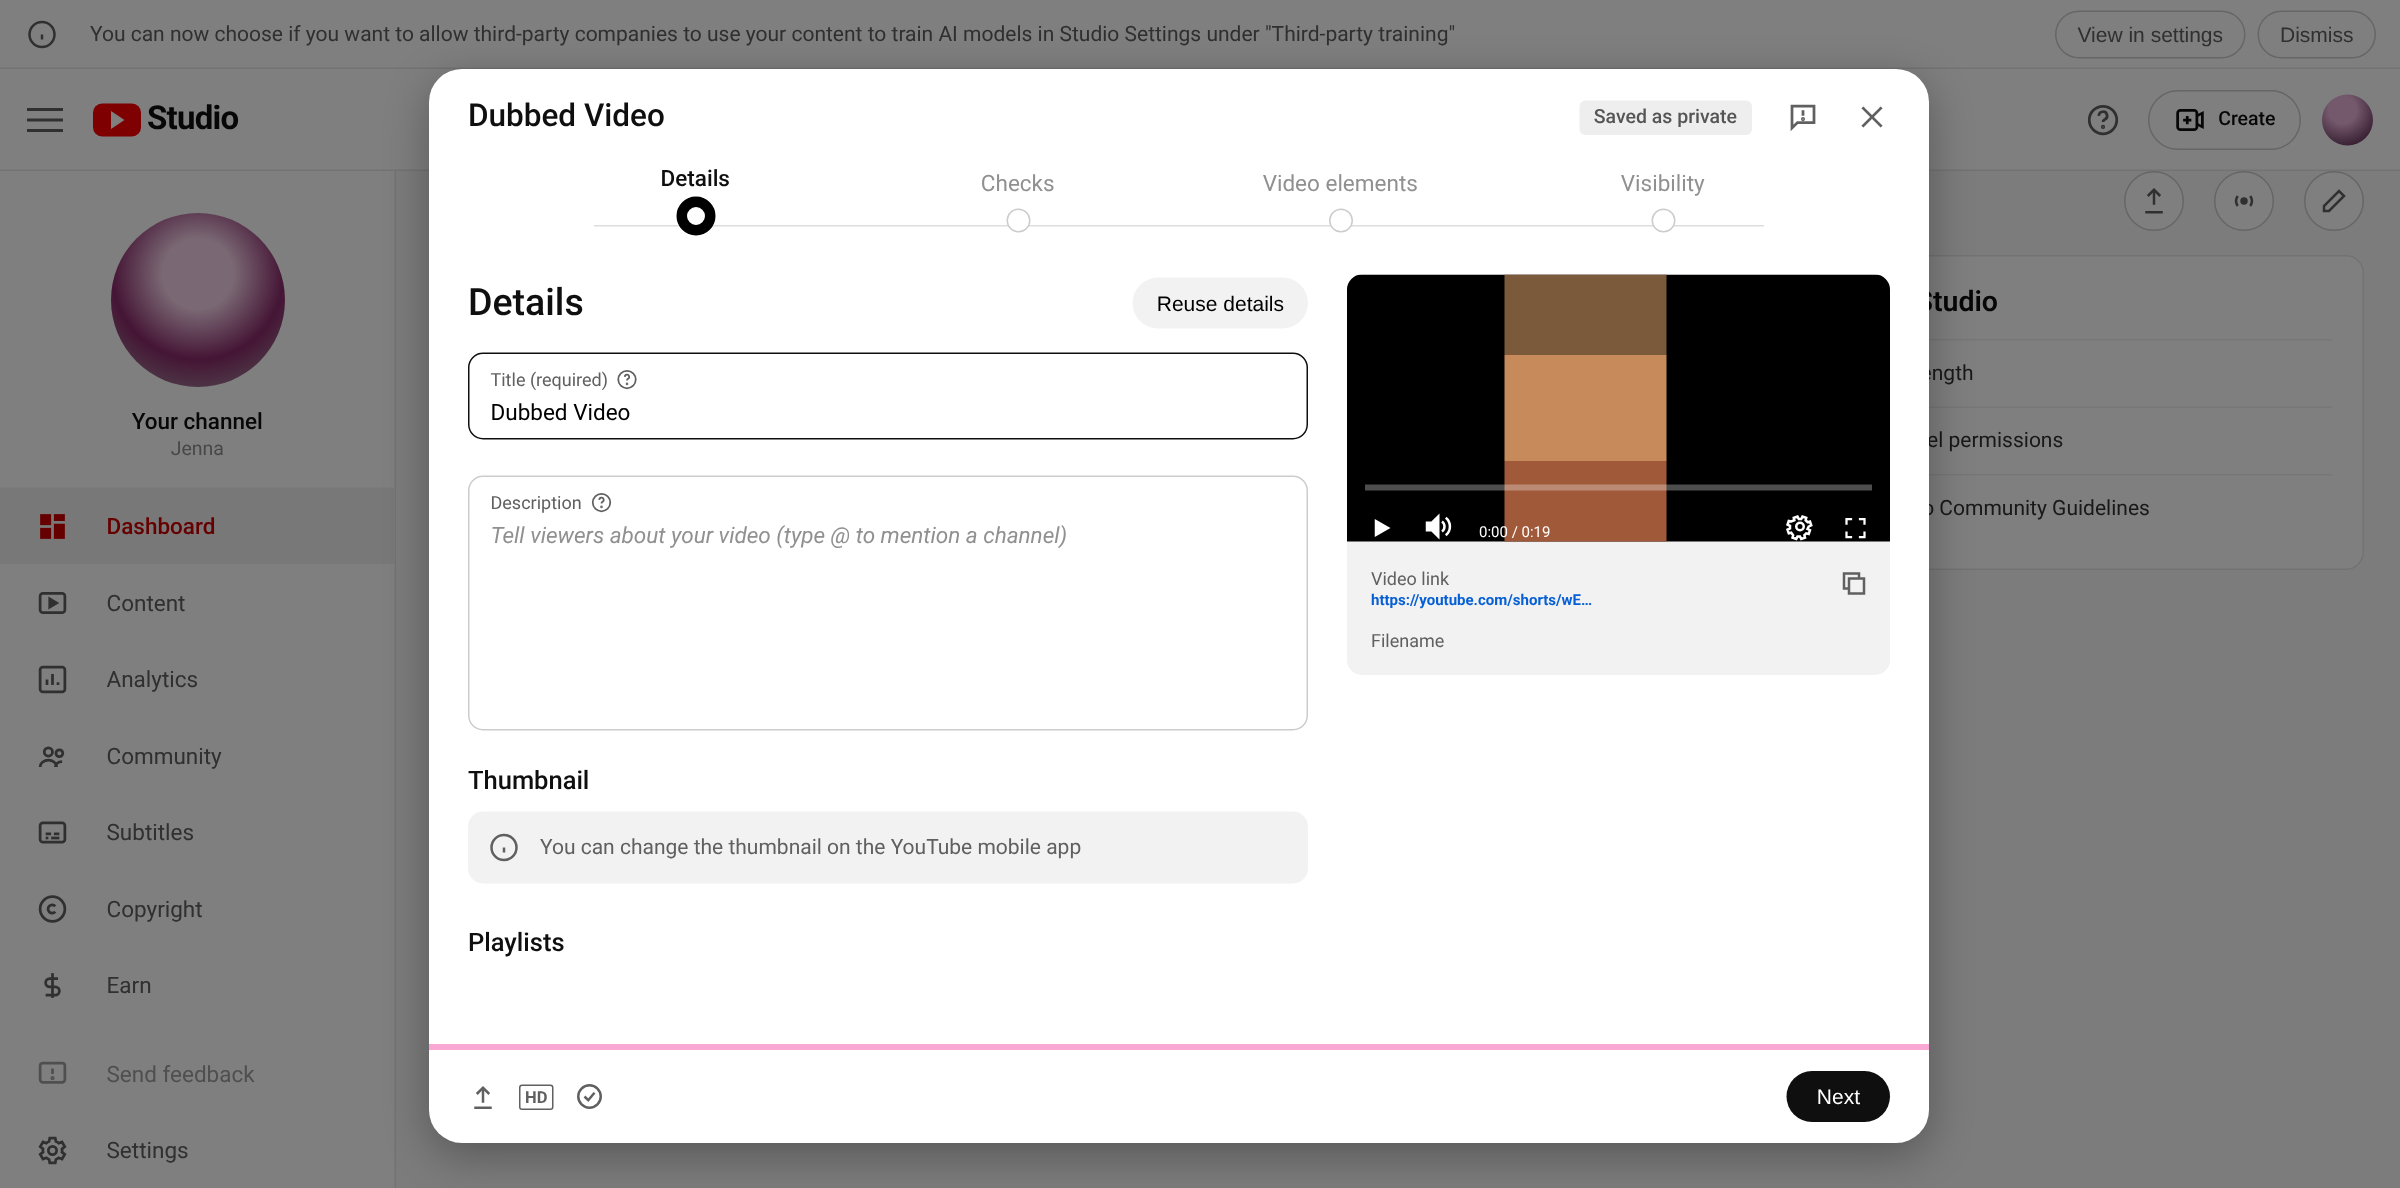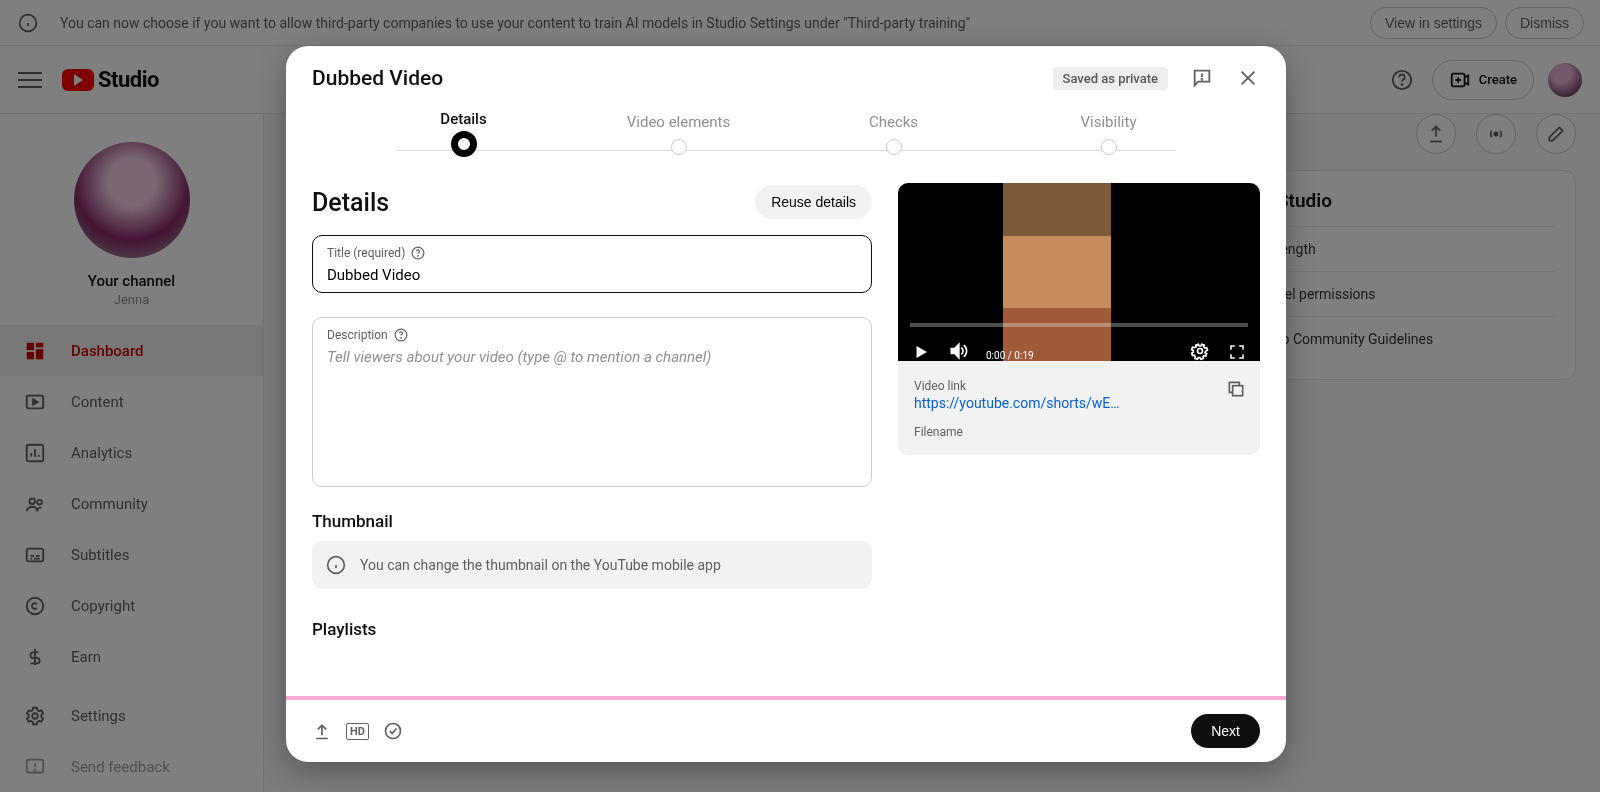--- a/index.html
+++ b/index.html
@@ -71,21 +71,21 @@
 .subhead { font-size: 17px; font-weight: 500; margin: 16px 0 10px;}
 .info-box { background: #f2f2f2; border-radius: 10px; padding: 14px; display:flex; align-items:center; gap:14px; font-size:14px; color:#606060;}
 .preview { background: #f2f2f2; border-radius: 10px; overflow: hidden;}
 .video-area { background: #000; height: 178px; position: relative;}
 .video-thumb { position:absolute; left: 105px; top:0; width:108px; height:178px; background: linear-gradient(#7a5a3a 0% 30%, #c78a5a 30% 70%, #a05a3a 70% 100%);}
 .progress { position:absolute; left:12px; right:12px; bottom:34px; height:4px; background: rgba(255,255,255,.3);}
 .controls { position:absolute; left:0; right:0; bottom:0; height:48px; display:flex; align-items:flex-end; padding:0 14px; color:#fff; gap:18px; font-size:10px;}
 .controls .spacer { flex:1; }
 .meta { padding: 12px 16px 16px; position:relative;}
 .meta-label { font-size: 12px; color: #606060; margin-top:6px;}
-.meta-link { font-size: 14px; color: #065fd4; margin-top:2px; overflow:hidden; text-overflow:ellipsis; white-space:nowrap; width:220px;}
+.meta-link { font-size: 10px; color: #065fd4; margin-top:2px; overflow:hidden; text-overflow:ellipsis; white-space:nowrap; width:220px;font-weight:bold;}
 .meta-val { font-size: 14px; margin-top:2px;}
 .copy-icon { position:absolute; right: 14px; top: 18px; cursor:pointer; color:#606060;}
 .modal-footer { border-top: 4px solid #f9a8d4; padding: 14px 26px; display:flex; align-items:center;}
 .footer-icons { display:flex; gap:14px; color:#606060; align-items:center;}
 .hd-badge { border:1px solid #606060; font-size:11px; font-weight:700; padding:1px 3px; border-radius:2px;}
 .footer-spacer { flex:1; }
 .next-btn { background:#0f0f0f; color:#fff; border:none; border-radius: 18px; padding: 9px 20px; font-size:14px; font-weight:500; cursor:pointer;}
 svg { display:block; }
 </style>
 </head>
@@ -209,38 +209,38 @@
     <div class="nav-item">
       <span class="nav-icon">
           <svg width="22" height="22" viewBox="0 0 24 24" fill="none" stroke="currentColor" stroke-width="2">
             <path d="M12 3v18"></path>
             <path d="M16 7H10a3 3 0 0 0 0 6h4a3 3 0 0 1 0 6H7"></path>
           </svg>
         </span>
       <span>Earn</span>
     </div>
     <div class="sidebar-spacer"></div>
-    <div class="nav-item">
-      <span class="nav-icon">
-          <svg width="22" height="22" viewBox="0 0 24 24" fill="none" stroke="currentColor" stroke-width="2">
-            <circle cx="12" cy="12" r="3"></circle>
-            <path d="M19 12a7 7 0 0 0-.1-1.2l2-1.6-2-3.4-2.4.9a7 7 0 0 0-2-1.2L14 3h-4l-.5 2.5a7 7 0 0 0-2 1.2l-2.4-.9-2 3.4 2 1.6A7 7 0 0 0 5 12c0 .4 0 .8.1 1.2l-2 1.6 2 3.4 2.4-.9a7 7 0 0 0 2 1.2L10 21h4l.5-2.5a7 7 0 0 0 2-1.2l2.4.9 2-3.4-2-1.6c.1-.4.1-.8.1-1.2z"></path>
-          </svg>
-        </span>
-      <span>Settings</span>
-    </div>
     <div class="nav-item" style="opacity:.6">
       <span class="nav-icon">
           <svg width="22" height="22" viewBox="0 0 24 24" fill="none" stroke="currentColor" stroke-width="2">
             <rect x="3" y="4" width="18" height="14" rx="2"></rect>
             <line x1="12" y1="8" x2="12" y2="12"></line>
             <circle cx="12" cy="15" r=".5" fill="currentColor"></circle>
           </svg>
         </span>
       <span>Send feedback</span>
+    </div>
+    <div class="nav-item">
+      <span class="nav-icon">
+          <svg width="22" height="22" viewBox="0 0 24 24" fill="none" stroke="currentColor" stroke-width="2">
+            <circle cx="12" cy="12" r="3"></circle>
+            <path d="M19 12a7 7 0 0 0-.1-1.2l2-1.6-2-3.4-2.4.9a7 7 0 0 0-2-1.2L14 3h-4l-.5 2.5a7 7 0 0 0-2 1.2l-2.4-.9-2 3.4 2 1.6A7 7 0 0 0 5 12c0 .4 0 .8.1 1.2l-2 1.6 2 3.4 2.4-.9a7 7 0 0 0 2 1.2L10 21h4l.5-2.5a7 7 0 0 0 2-1.2l2.4.9 2-3.4-2-1.6c.1-.4.1-.8.1-1.2z"></path>
+          </svg>
+        </span>
+      <span>Settings</span>
     </div>
   </div>
 
   <div class="content">
     <div style="position:absolute; right:24px; top:0; display:flex; gap:10px;">
       <div class="icon-btn">
           <svg width="20" height="20" viewBox="0 0 24 24" fill="none" stroke="currentColor" stroke-width="2">
             <path d="M12 3v12"></path>
             <path d="M7 8l5-5 5 5"></path>
             <path d="M5 21h14"></path>
@@ -284,22 +284,22 @@
         <svg width="22" height="22" viewBox="0 0 24 24" stroke="currentColor" stroke-width="2">
           <line x1="5" y1="5" x2="19" y2="19"></line>
           <line x1="19" y1="5" x2="5" y2="19"></line>
         </svg>
       </div>
   </div>
 
   <div class="stepper">
     <div class="step-track"></div>
     <div class="step active"><span>Details</span><div class="step-dot"></div></div>
+    <div class="step"><span>Checks</span><div class="step-dot"></div></div>
     <div class="step"><span>Video elements</span><div class="step-dot"></div></div>
-    <div class="step"><span>Checks</span><div class="step-dot"></div></div>
     <div class="step"><span>Visibility</span><div class="step-dot"></div></div>
   </div>
 
   <div class="modal-body">
     <div class="left-col">
       <div class="section-head">
         <h2>Details</h2>
         <button class="reuse-btn">Reuse details</button>
       </div>
 

